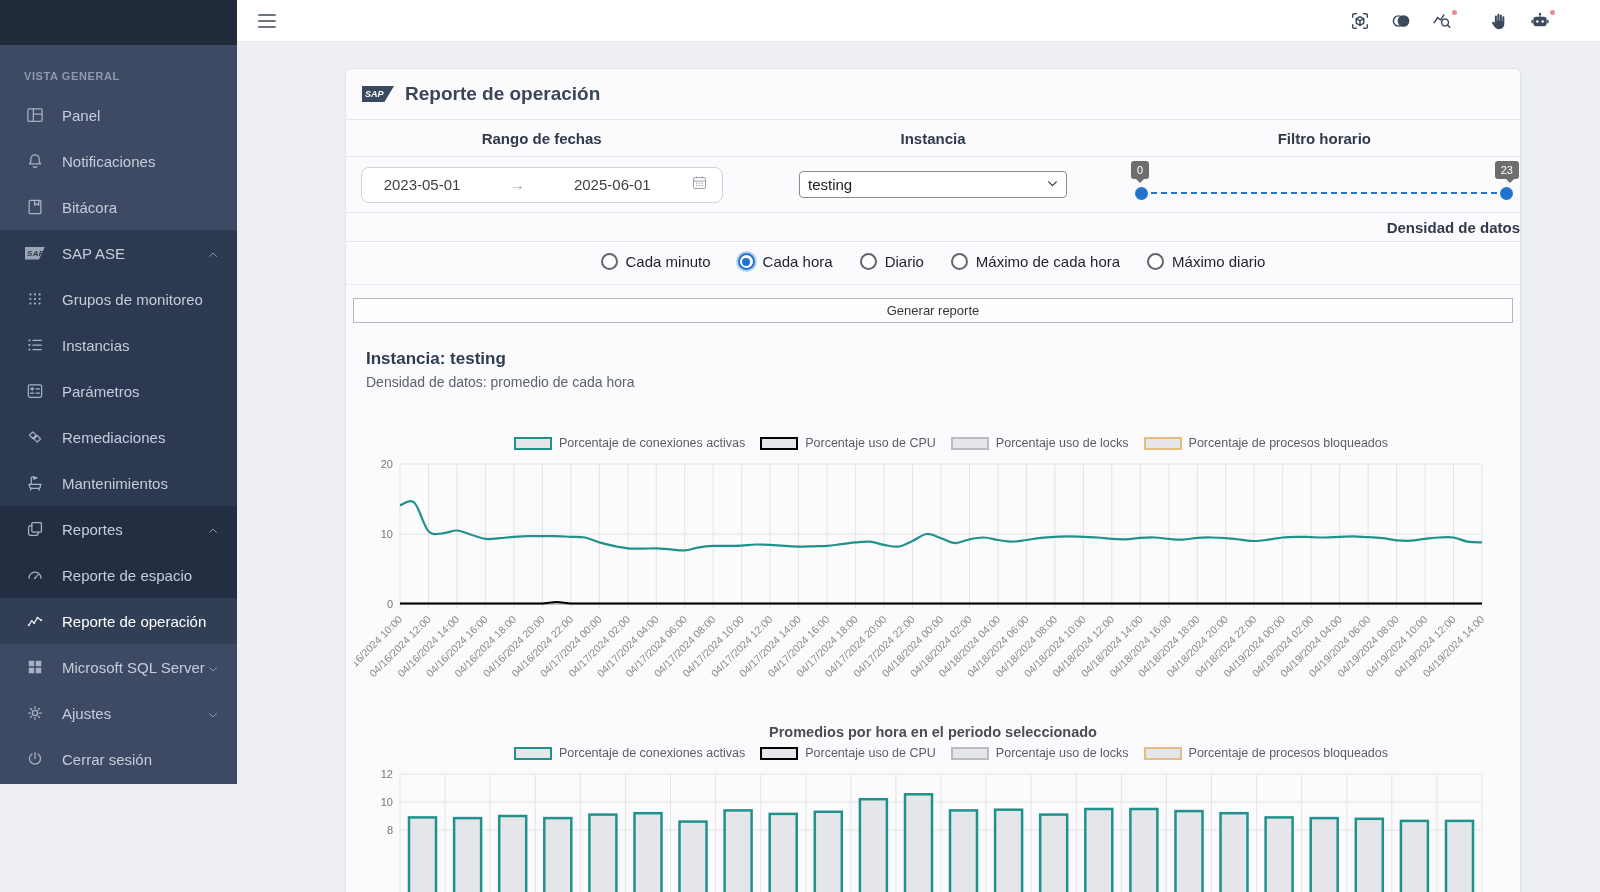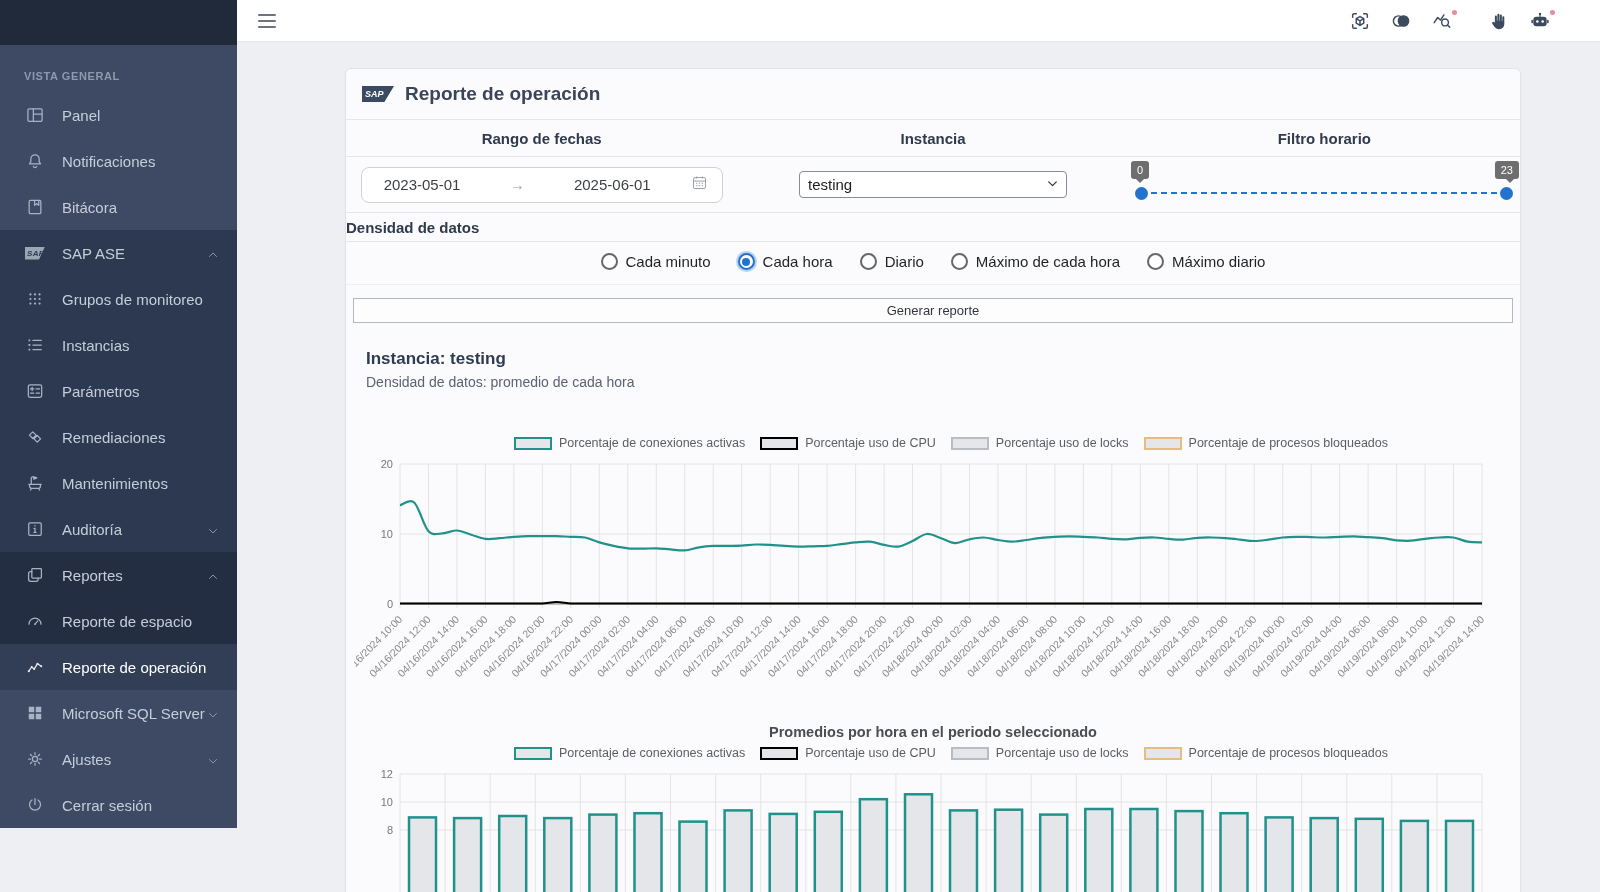--- a/index.html
+++ b/index.html
@@ -61,21 +61,21 @@
   .slider-track { position:absolute; left:6px; right:6px; top:33px; border-top:2px dashed #2273cf; }
   .slider-handle { position:absolute; top:28px; width:13px; height:13px; border-radius:50%; background:#2273cf; cursor:pointer; }
   .slider-handle.h-min { left:0; }
   .slider-handle.h-max { right:0; }
   .slider-tip { position:absolute; top:2px; background:#6e6e6e; color:#fff; font-size:11px; line-height:18px; padding:0 6px; border-radius:3px; }
   .slider-tip::after { content:""; position:absolute; top:18px; left:50%; margin-left:-4px; border:4px solid transparent; border-top-color:#6e6e6e; }
   .slider-tip.t-min { left:-4px; }
   .slider-tip.t-max { right:-6px; }
   .slider-tip.t-max::after { left:auto; right:5px; margin-left:0; }
 
-  .density-row { text-align:left; font-size:15px; font-weight:bold; color:#2f3a4c; padding:6px 0 5px; border-bottom:1px solid #e4e6e9; }
+  .density-row { text-align:right; font-size:15px; font-weight:bold; color:#2f3a4c; padding:6px 0 5px; border-bottom:1px solid #e4e6e9; }
   .radio-row { display:flex; align-items:flex-end; justify-content:center; gap:27px; padding:11px 0 14px; border-bottom:1px solid #eceef1; }
   .radio-opt { display:flex; align-items:center; gap:8px; cursor:pointer; font-size:15px; color:#1e2125; }
   .radio-circle { width:17px; height:17px; border-radius:50%; border:2px solid #63676d; background:#fff; position:relative; flex:0 0 17px; }
   .radio-circle.sel { border-color:#2273cf; box-shadow:0 0 0 2px rgba(34,115,207,.30); }
   .radio-circle.sel::after { content:""; position:absolute; left:2.5px; top:2.5px; width:8px; height:8px; border-radius:50%; background:#2273cf; }
 
   .btn-row { padding:13px 7px 12px; }
   .generate-btn { width:100%; height:25px; border:1px solid #b3b9c0; border-radius:0; background:#fdfdfe; font-family:inherit; font-size:13px; color:#33373c; cursor:pointer; }
 
   .report-hdr { padding:14px 20px 0; }
@@ -188,33 +188,20 @@
           <span class="nav-label">Remediaciones</span>
         </div>
         <div class="nav-item">
           <span class="nav-icon">
             <svg viewBox="0 0 24 24">
               <path d="M4.5 13.5h15M5.5 13.5v2.3a2.6 2.6 0 0 0 2.6 2.6h7.8a2.6 2.6 0 0 0 2.6-2.6v-2.3M7.6 18.6l-1 1.9M16.4 18.6l1 1.9M7.5 13.5V6.3a1.7 1.7 0 0 1 3.3-.6"></path>
               <path d="M10.6 4.6l3.6 1.2-3.6 1.6z"></path>
             </svg>
           </span>
           <span class="nav-label">Mantenimientos</span>
-        </div>
-        <div class="nav-item">
-          <span class="nav-icon">
-            <svg viewBox="0 0 24 24">
-              <rect x="4.5" y="4.5" width="15" height="15" rx="1.5"></rect>
-              <path d="M12 11.2v4.8M10.7 11.2h1.3M10.7 16h2.6"></path>
-              <circle cx="12" cy="8.2" r=".9" fill="currentColor" stroke="none"></circle>
-            </svg>
-          </span>
-          <span class="nav-label">Auditoría</span>
-          <span class="nav-chevron"><svg viewBox="0 0 24 24">
-              <path d="M5 9l7 7 7-7"></path>
-            </svg></span>
         </div>
       </div>
       <div class="nav-group g-subgroup">
         <div class="nav-item">
           <span class="nav-icon">
             <svg viewBox="0 0 24 24">
               <rect x="8.2" y="4.3" width="11.5" height="11.5" rx="1"></rect>
               <path d="M15.8 15.8v1.2a2.5 2.5 0 0 1-2.5 2.5H6.8a2.5 2.5 0 0 1-2.5-2.5v-6.5a2.5 2.5 0 0 1 2.5-2.5h1.4"></path>
             </svg>
           </span>

